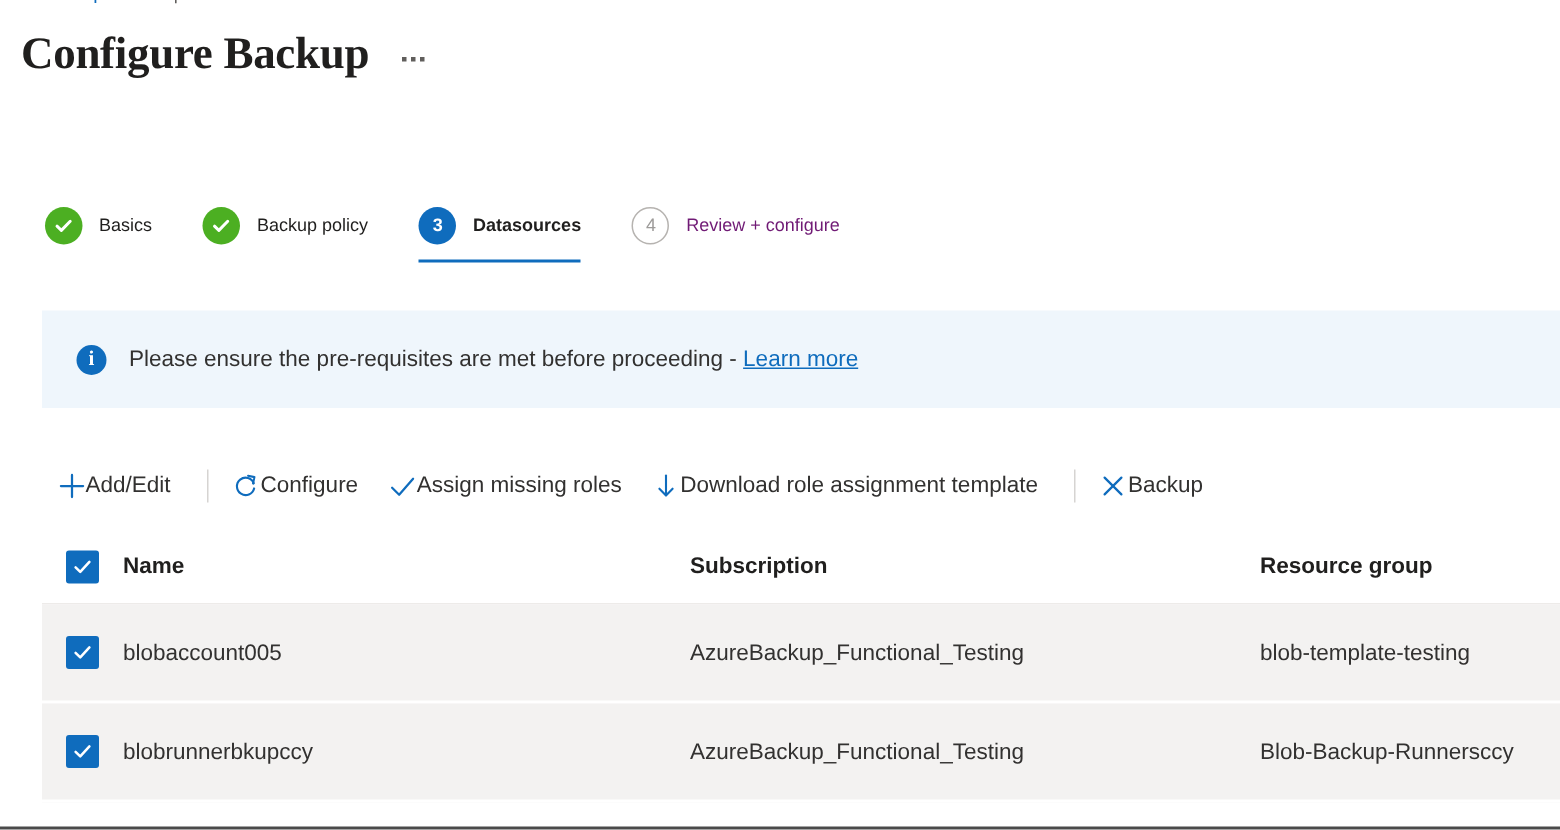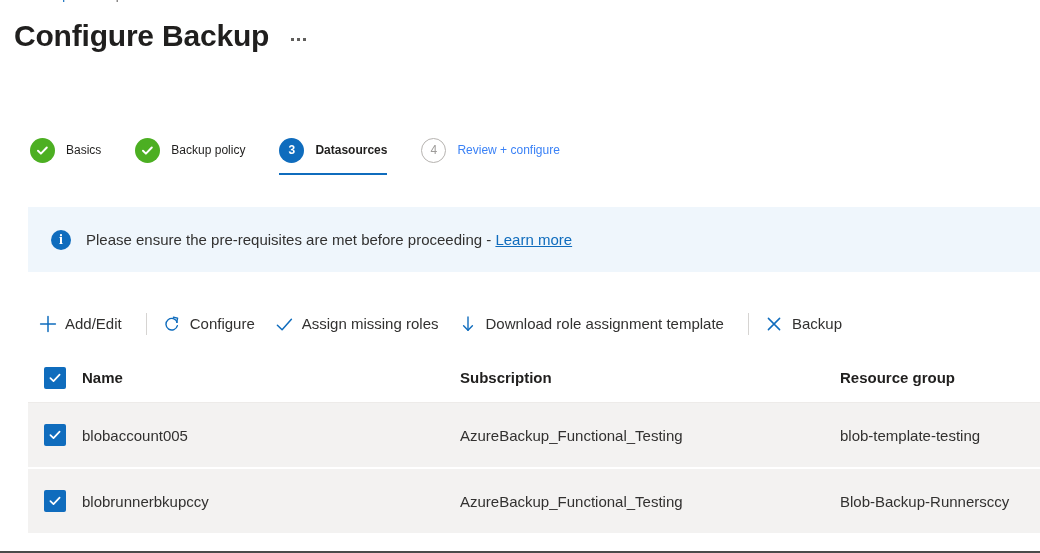--- a/index.html
+++ b/index.html
@@ -51,20 +51,21 @@
     align-items: center;
     gap: 18px;
   }
   .page-title {
     font-size: 30px;
     font-weight: 600;
     letter-spacing: -0.2px;
     color: #201f1e;
     line-height: 40px;
     white-space: nowrap;
+    font-family: Liberation Serif, serif;
   }
   .ellipsis-btn {
     display: flex;
     align-items: center;
     gap: 3px;
     padding: 8px 4px 2px 4px;
     cursor: pointer;
     background: transparent;
     border: none;
   }
@@ -122,21 +123,21 @@
     font-size: 12px;
     font-weight: 400;
   }
   .step-label {
     font-size: 12px;
     color: #201f1e;
     white-space: nowrap;
     line-height: 22px;
   }
   .step.is-current .step-label { font-weight: 600; }
-  .step.is-pending .step-label { color: #3b82f6; }
+  .step.is-pending .step-label { color: #701a75; }
   .step.is-current::after {
     content: "";
     position: absolute;
     left: 8px;
     right: 22px;
     bottom: -3px;
     height: 2.5px;
     background: #0f6cbd;
   }
 
@@ -188,21 +189,21 @@
     right: 0;
     height: 42px;
     display: flex;
     align-items: center;
     gap: 0;
     white-space: nowrap;
   }
   .cmd {
     display: flex;
     align-items: center;
-    gap: 8px;
+    gap: 0;
     height: 34px;
     padding: 0 14px 0 6px;
     cursor: pointer;
     background: transparent;
     border: none;
     font-size: 15px;
     color: #323130;
     font-family: inherit;
   }
   .cmd .glyph {

